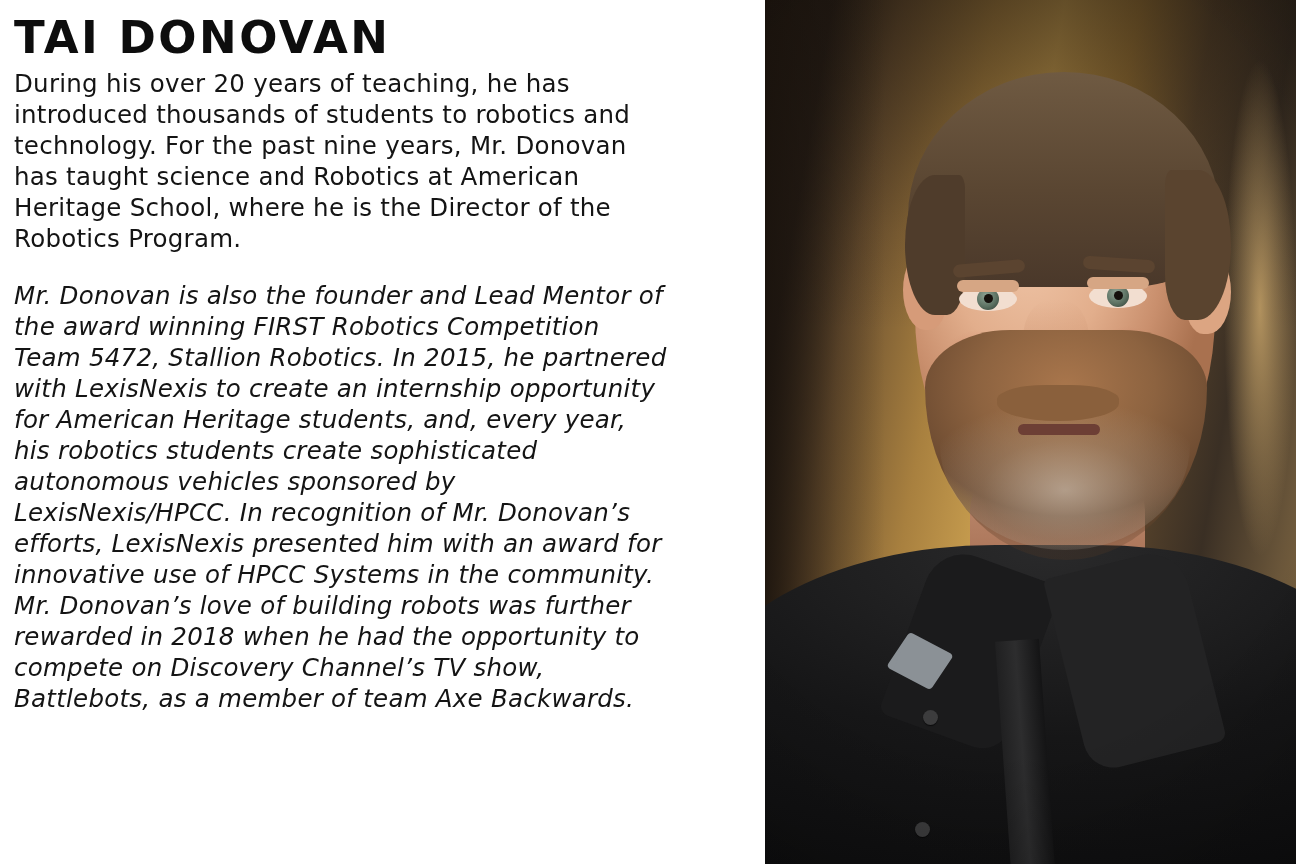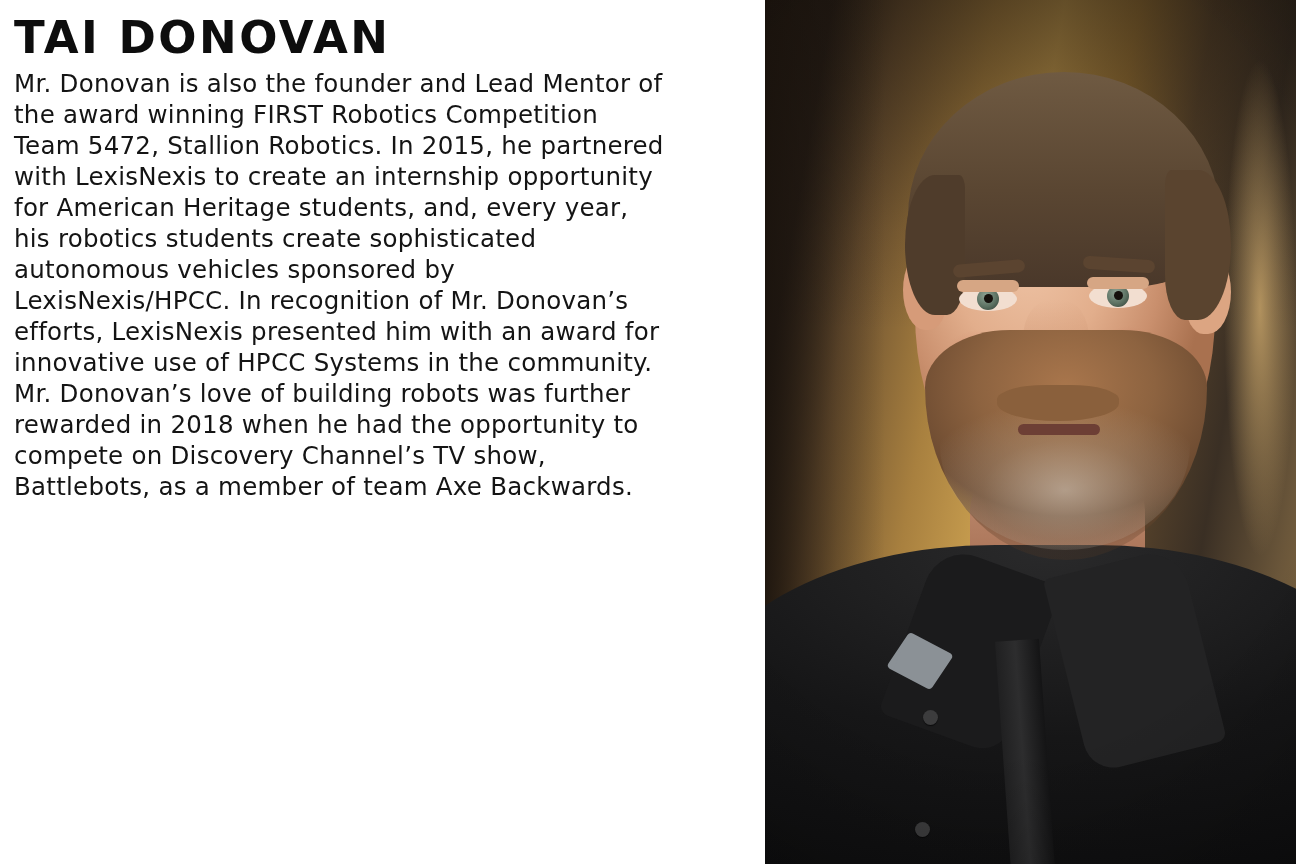--- a/index.html
+++ b/index.html
@@ -292,20 +292,21 @@
     pointer-events: none;
   }
 </style>
 </head>
 <body>
 
 <div class="page">
 
   <div class="bio-panel">
     <h1 class="bio-name">TAI DONOVAN</h1>
+    <p class="bio-para">During his over 20 years of teaching, he has introduced thousands of students to robotics and technology. For the past nine years, Mr. Donovan has taught science and Robotics at American Heritage School, where he is the Director of the Robotics Program.</p>
     <p class="bio-para">Mr. Donovan is also the founder and Lead Mentor of the award winning FIRST Robotics Competition Team 5472, Stallion Robotics. In 2015, he partnered with LexisNexis to create an internship opportunity for American Heritage students, and, every year, his robotics students create sophisticated autonomous vehicles sponsored by LexisNexis/HPCC. In recognition of Mr. Donovan’s efforts, LexisNexis presented him with an award for innovative use of HPCC Systems in the community. Mr. Donovan’s love of building robots was further rewarded in 2018 when he had the opportunity to compete on Discovery Channel’s TV show, Battlebots, as a member of team Axe Backwards.</p>
   </div>
 
   <div class="photo" aria-label="Portrait photograph of a bearded man in a black polo shirt">
     <div class="bg-wall"></div>
     <div class="bg-blur-top"></div>
     <div class="bg-dark-left"></div>
     <div class="bg-light-right"></div>
 
     <div class="neck"></div>

